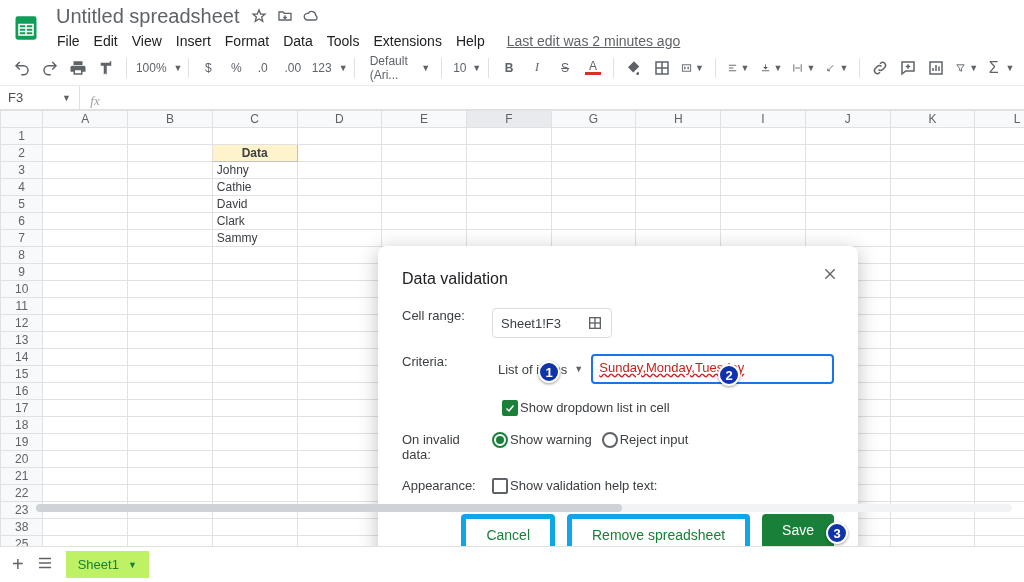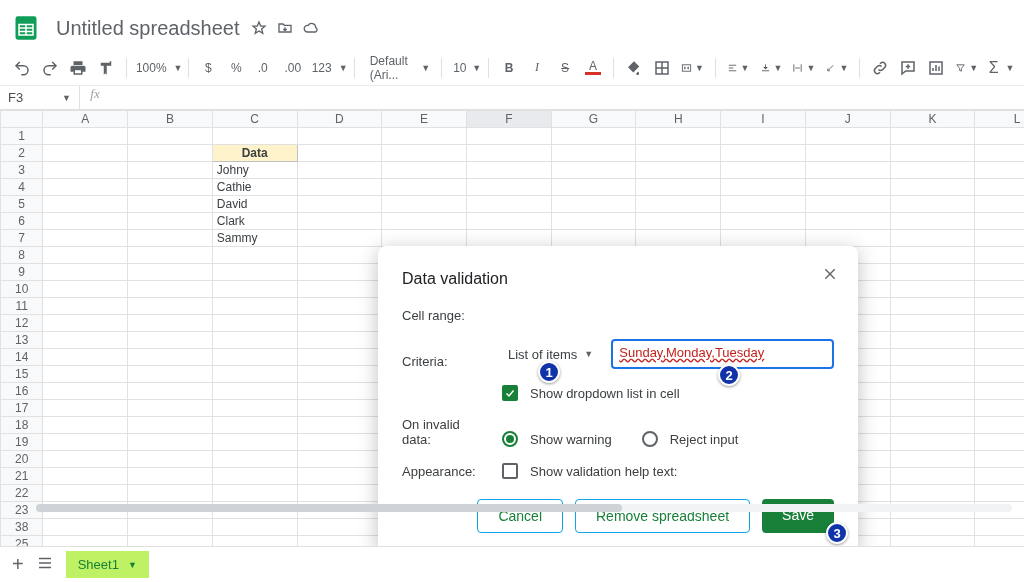--- a/index.html
+++ b/index.html
@@ -21,55 +21,55 @@
 
   
   .toolbar { display: flex; align-items: center; padding: 4px 10px; gap: 4px; border-bottom: 1px solid #e8eaed; height: 36px; color:#5f6368;}
   .tool { display: flex; align-items: center; justify-content: center; min-width: 24px; height: 26px; padding: 0 3px; cursor: default; border-radius: 2px; }
   .tool svg { width: 18px; height: 18px;  }
   .sep { width: 1px; height: 20px; background: #e0e0e0; margin: 0 4px; }
   .tool-text { font-size: 12px; color:#5f6368; padding: 0 4px; }
   .drop-car { font-size: 9px; margin-left: 3px; color:#5f6368 }
 
   
-  .fxbar { display: flex; align-items: flex-start; height: 24px; border-bottom: 1px solid #e0e0e0; font-size: 13px; }
+  .fxbar { display: flex; align-items: flex-end; height: 24px; border-bottom: 1px solid #e0e0e0; font-size: 13px; }
   .namebox { width: 80px; padding: 0 8px; display:flex; align-items:center; justify-content:space-between; border-right:1px solid #e0e0e0; height:100%; color:#4d4d4d;}
   .fx-label { width: 30px; text-align: center; font-style: italic; color: #9aa0a6; font-family: Georgia, serif; }
   .fx-input { flex: 1; }
 
   
   .gridwrap { position: relative; height: 440px; overflow: hidden; }
   table.grid { border-collapse: collapse; table-layout: fixed; width: 1060px; }
   table.grid th, table.grid td { border: 1px solid #e1e1e1; font-size: 12px; height: 17px; padding: 0 4px; text-align: left; white-space: nowrap; overflow: hidden; }
   table.grid th { background: #f8f9fa; color: #5f6368; font-weight: normal; text-align: center; }
   table.grid .rowhdr { width: 40px; text-align: center; background: #f8f9fa; color:#5f6368;}
   table.grid .corner { width: 40px; background:#f8f9fa; }
   table.grid .cw { width: 80px; }
   .data-header-cell { background: #fff3cc !important; font-weight: bold; text-align: center !important; border:1px solid #c0c0c0 !important;}
   .col-sel { background: #e8eaed !important; }
 
   
   .dialog { position: absolute; left: 378px; top: 136px; width: 480px; background: #fff; border-radius: 8px; box-shadow: 0 4px 20px rgba(0,0,0,0.25); padding: 24px 24px 20px 24px; font-size: 13px; color:#3c4043; }
   .dialog-title { font-size: 16px; color: #202124; margin-bottom: 20px; font-family: "Google Sans", Arial, sans-serif;}
   .dialog-close { position: absolute; top: 20px; right: 20px; cursor: default; color:#5f6368; }
-  .dlg-row { display: flex; align-items: flex-end; margin-bottom: 16px; gap: 12px; }
+  .dlg-row { display: flex; align-items: flex-start; margin-bottom: 16px; gap: 2px; }
   .dlg-label { width: 88px; color:#3c4043; }
   .rangebox { display:flex; align-items:center; border:1px solid #dadce0; border-radius:4px; padding:4px 8px; width:120px; justify-content:space-between; height:30px;}
   .rangebox svg { width:16px; height:16px; color:#5f6368;}
   .criteria-select { display:flex; align-items:center; gap:4px; padding:4px 6px; height:30px;}
   .criteria-input { flex:1; border:2px solid #1a73e8; border-radius:4px; padding:4px 6px; height:30px; color:#c5221f; text-decoration: underline wavy #c5221f; font-size:13px; position:relative; resize: both;}
   .chk { width:16px; height:16px; background:#188038; display:flex; align-items:center; justify-content:center; border-radius:2px;}
   .chk.empty { background:#fff; border:2px solid #5f6368; }
   .chk svg { width:12px; height:12px; color:#fff;}
   .radio { width:16px; height:16px; border-radius:50%; border:2px solid #5f6368; display:flex; align-items:center; justify-content:center;}
   .radio.on { border-color:#188038;}
   .radio .dot { width:8px; height:8px; background:#188038; border-radius:50%;}
   .dlg-actions { display:flex; justify-content:flex-end; gap:12px; margin-top:20px;}
   .btn { padding:8px 20px; border-radius:4px; font-size:14px; font-family:"Google Sans",Arial,sans-serif; cursor:default;}
-  .btn-text { color:#188038; border:1px solid #0ea5e9; background:#fff;}
+  .btn-text { color:#188038; border:5px solid #0ea5e9; background:#fff;}
   .btn-primary { background:#188038; color:#fff; }
 
   
   .badge { position:absolute; width:22px; height:22px; background:#1133aa; border:2px solid #fff; border-radius:50%; color:#fff; font-weight:bold; display:flex; align-items:center; justify-content:center; font-size:13px; box-shadow:0 1px 3px rgba(0,0,0,.4);}
 
   
   .sheettabs { position:absolute; left:0; bottom:0; right:0; height:36px; border-top:1px solid #e0e0e0; display:flex; align-items:center; gap:12px; padding:0 12px; background:#fff;}
   .sheettabs .tab { display:flex; align-items:center; gap:6px; padding:6px 12px; color:#188038; font-weight:500; border-bottom: none;}
   .sheettabs .tab.active { background:#bef264; box-shadow: inset 0 -3px 0 -1px transparent; }
   .hscroll { position:absolute; left:36px; right:12px; bottom:36px; height:12px; }
@@ -98,20 +98,32 @@
             </svg></span>
         <span><svg viewBox="0 0 24 24" fill="none" stroke="#5f6368" stroke-width="2">
               <path d="M3 6h6l2 2h10v10H3z"></path>
               <path d="M12 11v5M9.5 13.5L12 16l2.5-2.5"></path>
             </svg></span>
         <span><svg viewBox="0 0 24 24" fill="none" stroke="#5f6368" stroke-width="2">
               <path d="M7 18a5 5 0 1 1 .8-9.9A6 6 0 0 1 19 11a4 4 0 0 1 0 7H7z"></path>
             </svg></span>
       </div>
     </div>
+    <div class="menubar">
+      <div>File</div>
+      <div>Edit</div>
+      <div>View</div>
+      <div>Insert</div>
+      <div>Format</div>
+      <div>Data</div>
+      <div>Tools</div>
+      <div>Extensions</div>
+      <div>Help</div>
+      <div class="lastedit">Last edit was 2 minutes ago</div>
+    </div>
   </div>
 </div>
 
 <div class="toolbar">
   <div class="tool">
       <svg viewBox="0 0 24 24" fill="none" stroke="currentColor" stroke-width="2">
         <path d="M9 14l-5-5 5-5"></path>
         <path d="M4 9h10a6 6 0 0 1 0 12h-3"></path>
       </svg>
     </div>
@@ -667,20 +679,28 @@
     <div class="dialog-close">
       <svg width="16" height="16" viewBox="0 0 24 24" stroke="currentColor" stroke-width="2">
           <line x1="5" y1="5" x2="19" y2="19"></line>
           <line x1="19" y1="5" x2="5" y2="19"></line>
         </svg>
     </div>
     <div class="dialog-title">Data validation</div>
 
     <div class="dlg-row">
       <div class="dlg-label">Cell range:</div>
+      <div class="rangebox">
+        <span>Sheet1!F3</span>
+        <svg viewBox="0 0 24 24" fill="none" stroke="currentColor" stroke-width="2">
+            <rect x="4" y="4" width="16" height="16"></rect>
+            <line x1="4" y1="12" x2="20" y2="12"></line>
+            <line x1="12" y1="4" x2="12" y2="20"></line>
+          </svg>
+      </div>
     </div>
 
     <div class="dlg-row">
       <div class="dlg-label">Criteria:</div>
       <div class="criteria-select">
         <span>List of items</span>
           <span class="drop-car">▼</span>
       </div>
       <div class="criteria-input">Sunday,Monday,Tuesday</div>
     </div>

